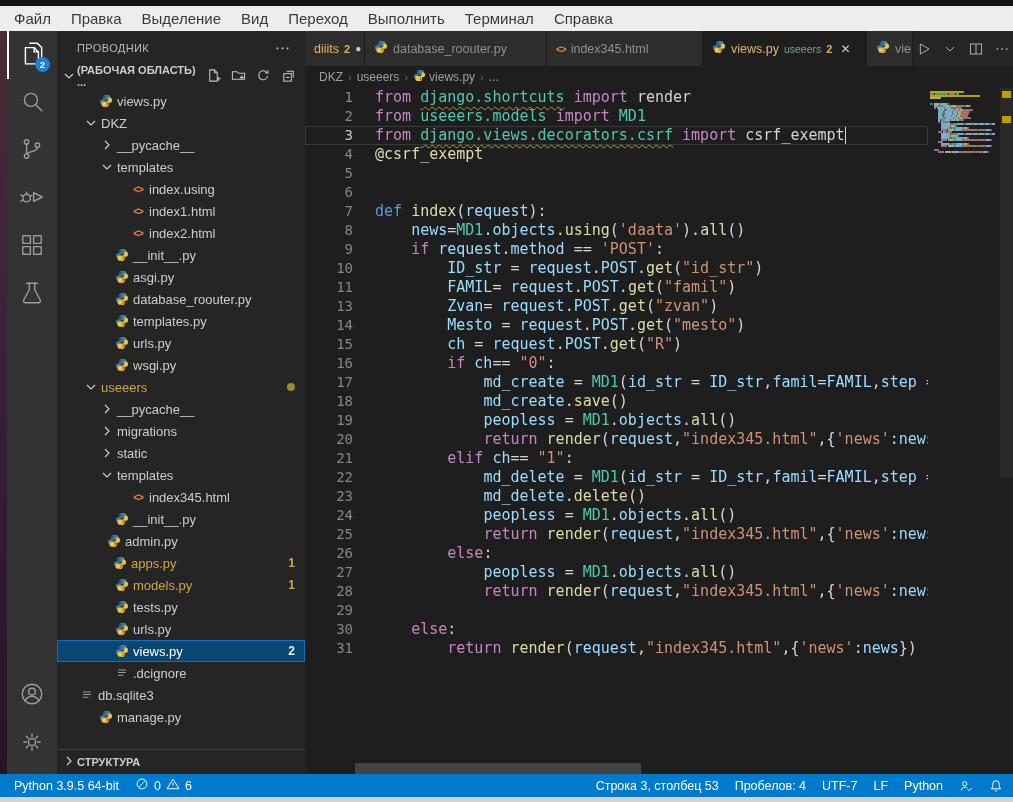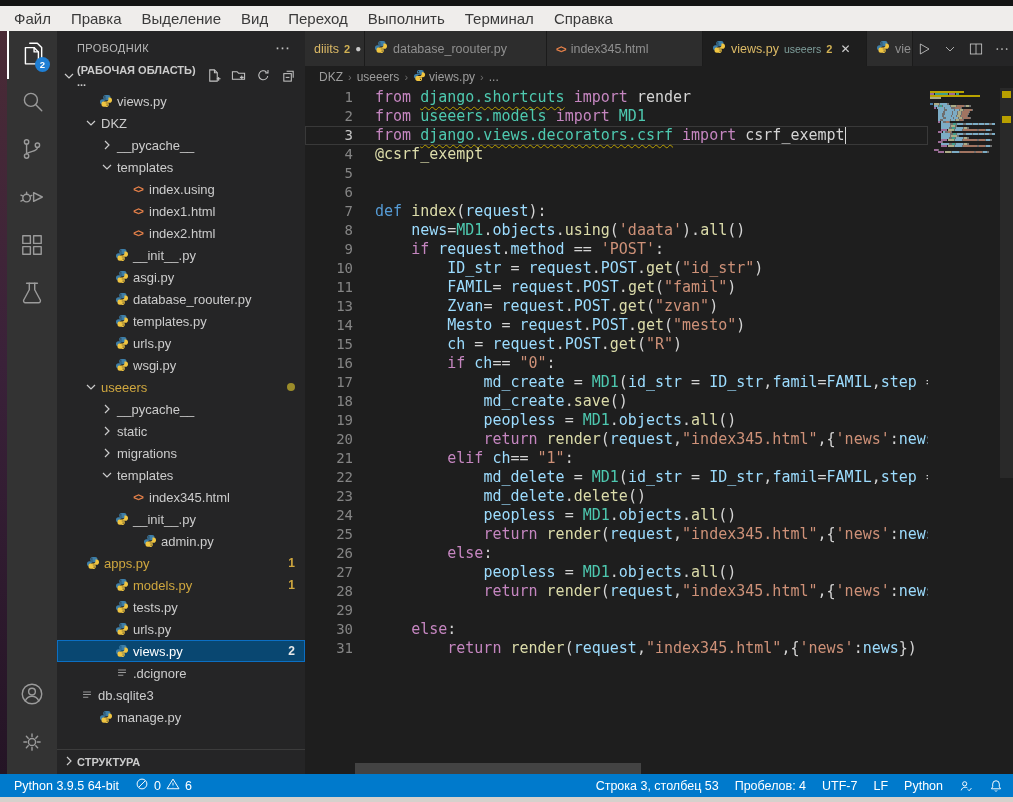--- a/index.html
+++ b/index.html
@@ -353,30 +353,30 @@
             </span>
       <span class="lbl">__pycache__</span>
 
     </div>
           <div class="tree-row" style="padding-left:42px">
       <span class="chev">
               <svg viewBox="0 0 16 16">
                 <path d="M6 4l4 4-4 4"></path>
               </svg>
             </span>
-      <span class="lbl">static</span>
+      <span class="lbl">migrations</span>
 
     </div>
           <div class="tree-row" style="padding-left:42px">
       <span class="chev">
               <svg viewBox="0 0 16 16">
                 <path d="M6 4l4 4-4 4"></path>
               </svg>
             </span>
-      <span class="lbl">migrations</span>
+      <span class="lbl">static</span>
 
     </div>
           <div class="tree-row" style="padding-left:42px">
       <span class="chev">
               <svg viewBox="0 0 16 16">
                 <path d="M4 6l4 4 4-4"></path>
               </svg>
             </span>
       <span class="lbl">templates</span>
 
@@ -391,31 +391,31 @@
           <div class="tree-row" style="padding-left:56px">
       <span class="ficon">
               <svg viewBox="0 0 16 16">
                 <path fill="#3d7ea8" d="M7.9 1.2c-1.8 0-3 .8-3 2.3v1.9h3.4v.6H3.8C2.2 6 1.1 7.3 1.1 9s1.1 2.9 2.7 2.9h1.4V9.9c0-1.5 1.3-2.7 2.8-2.7h3c1.2 0 2.1-1 2.1-2.1V3.5c0-1.4-1.1-2.3-2.5-2.3H7.9zM6.7 2.6a.75.75 0 1 1 0 1.5.75.75 0 0 1 0-1.5z"></path>
                 <path fill="#f0c541" d="M8.1 14.8c1.8 0 3-.8 3-2.3v-1.9H7.7V10h4.5c1.6 0 2.7-1.3 2.7-3s-1.1-2.9-2.7-2.9h-1.4v1.9c0 1.5-1.3 2.7-2.8 2.7h-3c-1.2 0-2.1 1-2.1 2.1v1.6c0 1.4 1.1 2.3 2.5 2.3h2.7zm1.2-1.4a.75.75 0 1 1 0-1.5.75.75 0 0 1 0 1.5z"></path>
               </svg>
             </span>
       <span class="lbl">__init__.py</span>
 
     </div>
-          <div class="tree-row" style="padding-left:84px">
+          <div class="tree-row" style="padding-left:48px">
       <span class="ficon">
               <svg viewBox="0 0 16 16">
                 <path fill="#3d7ea8" d="M7.9 1.2c-1.8 0-3 .8-3 2.3v1.9h3.4v.6H3.8C2.2 6 1.1 7.3 1.1 9s1.1 2.9 2.7 2.9h1.4V9.9c0-1.5 1.3-2.7 2.8-2.7h3c1.2 0 2.1-1 2.1-2.1V3.5c0-1.4-1.1-2.3-2.5-2.3H7.9zM6.7 2.6a.75.75 0 1 1 0 1.5.75.75 0 0 1 0-1.5z"></path>
                 <path fill="#f0c541" d="M8.1 14.8c1.8 0 3-.8 3-2.3v-1.9H7.7V10h4.5c1.6 0 2.7-1.3 2.7-3s-1.1-2.9-2.7-2.9h-1.4v1.9c0 1.5-1.3 2.7-2.8 2.7h-3c-1.2 0-2.1 1-2.1 2.1v1.6c0 1.4 1.1 2.3 2.5 2.3h2.7zm1.2-1.4a.75.75 0 1 1 0-1.5.75.75 0 0 1 0 1.5z"></path>
               </svg>
             </span>
       <span class="lbl">admin.py</span>
 
     </div>
-          <div class="tree-row modified" style="padding-left:27px">
+          <div class="tree-row modified" style="padding-left:54px">
       <span class="ficon">
               <svg viewBox="0 0 16 16">
                 <path fill="#3d7ea8" d="M7.9 1.2c-1.8 0-3 .8-3 2.3v1.9h3.4v.6H3.8C2.2 6 1.1 7.3 1.1 9s1.1 2.9 2.7 2.9h1.4V9.9c0-1.5 1.3-2.7 2.8-2.7h3c1.2 0 2.1-1 2.1-2.1V3.5c0-1.4-1.1-2.3-2.5-2.3H7.9zM6.7 2.6a.75.75 0 1 1 0 1.5.75.75 0 0 1 0-1.5z"></path>
                 <path fill="#f0c541" d="M8.1 14.8c1.8 0 3-.8 3-2.3v-1.9H7.7V10h4.5c1.6 0 2.7-1.3 2.7-3s-1.1-2.9-2.7-2.9h-1.4v1.9c0 1.5-1.3 2.7-2.8 2.7h-3c-1.2 0-2.1 1-2.1 2.1v1.6c0 1.4 1.1 2.3 2.5 2.3h2.7zm1.2-1.4a.75.75 0 1 1 0-1.5.75.75 0 0 1 0 1.5z"></path>
               </svg>
             </span>
       <span class="lbl">apps.py</span>
       <span class="badge">1</span>
 
     </div>

